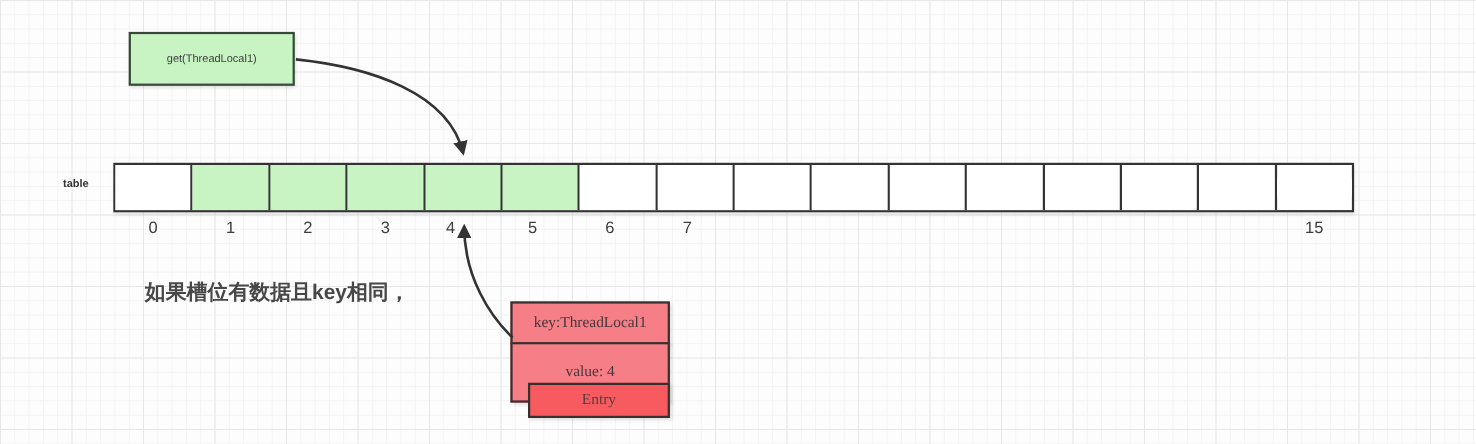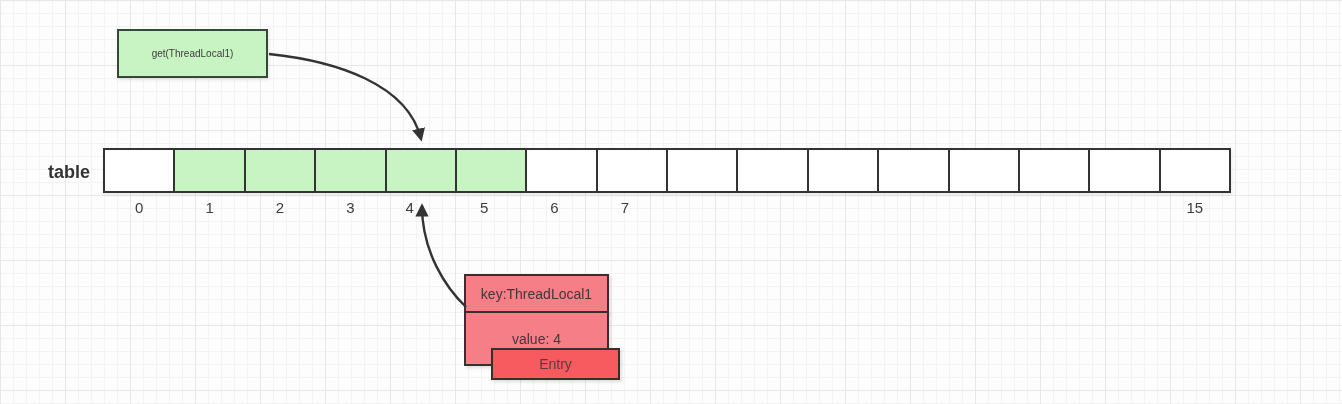--- a/index.html
+++ b/index.html
@@ -33,21 +33,21 @@
     color: #3d3d3d;
     box-shadow: 1px 2px 3px rgba(0,0,0,0.10);
   }
 
   
   #table-label {
     position: absolute;
     left: 40px; top: 162px;
     width: 58px;
     text-align: center;
-    font-size: 18px;
+    font-size: 10px;
     font-weight: bold;
     color: #343434;
   }
 
   
   #table-row {
     position: absolute;
     left: 103px; top: 148px;
     width: 1128px; height: 45px;
     border: 2px solid #333333;
@@ -92,24 +92,25 @@
 
   
   .entry-box {
     position: absolute;
     box-sizing: border-box;
     border: 2px solid #38302f;
     display: flex; align-items: center; justify-content: center;
     font-size: 14px;
     color: #46363a;
     box-shadow: 2px 2px 3px rgba(0,0,0,0.12);
+    font-family: Liberation Serif, serif;
   }
   #entry-key   { left: 464px; top: 274px; width: 145px; height: 39px; background: #f67e86; }
   #entry-value { left: 464px; top: 311px; width: 145px; height: 55px; background: #f67e86; }
-  #entry-tag   { left: 491px; top: 348px; width: 129px; height: 32px; background: #f75a5f; color: #5a3c3e; }
+  #entry-tag   { left: 480px; top: 348px; width: 129px; height: 32px; background: #f75a5f; color: #5a3c3e; }
 
   
   #arrows {
     position: absolute;
     left: 0; top: 0;
     width: 1342px; height: 404px;
     pointer-events: none;
   }
 </style>
 </head>
@@ -168,20 +169,21 @@
       </div>
       <div class="cell">
         <span class="idx"></span>
       </div>
       <div class="cell">
         <span class="idx">15</span>
       </div>
     </div>
 
   <div id="annotation">
+    <div>如果槽位有数据且key相同，</div>
   </div>
 
   <div id="entry-key" class="entry-box">
     <span>key:ThreadLocal1</span>
   </div>
   <div id="entry-value" class="entry-box">
     <span>value: 4</span>
   </div>
   <div id="entry-tag" class="entry-box">
     <span>Entry</span>

